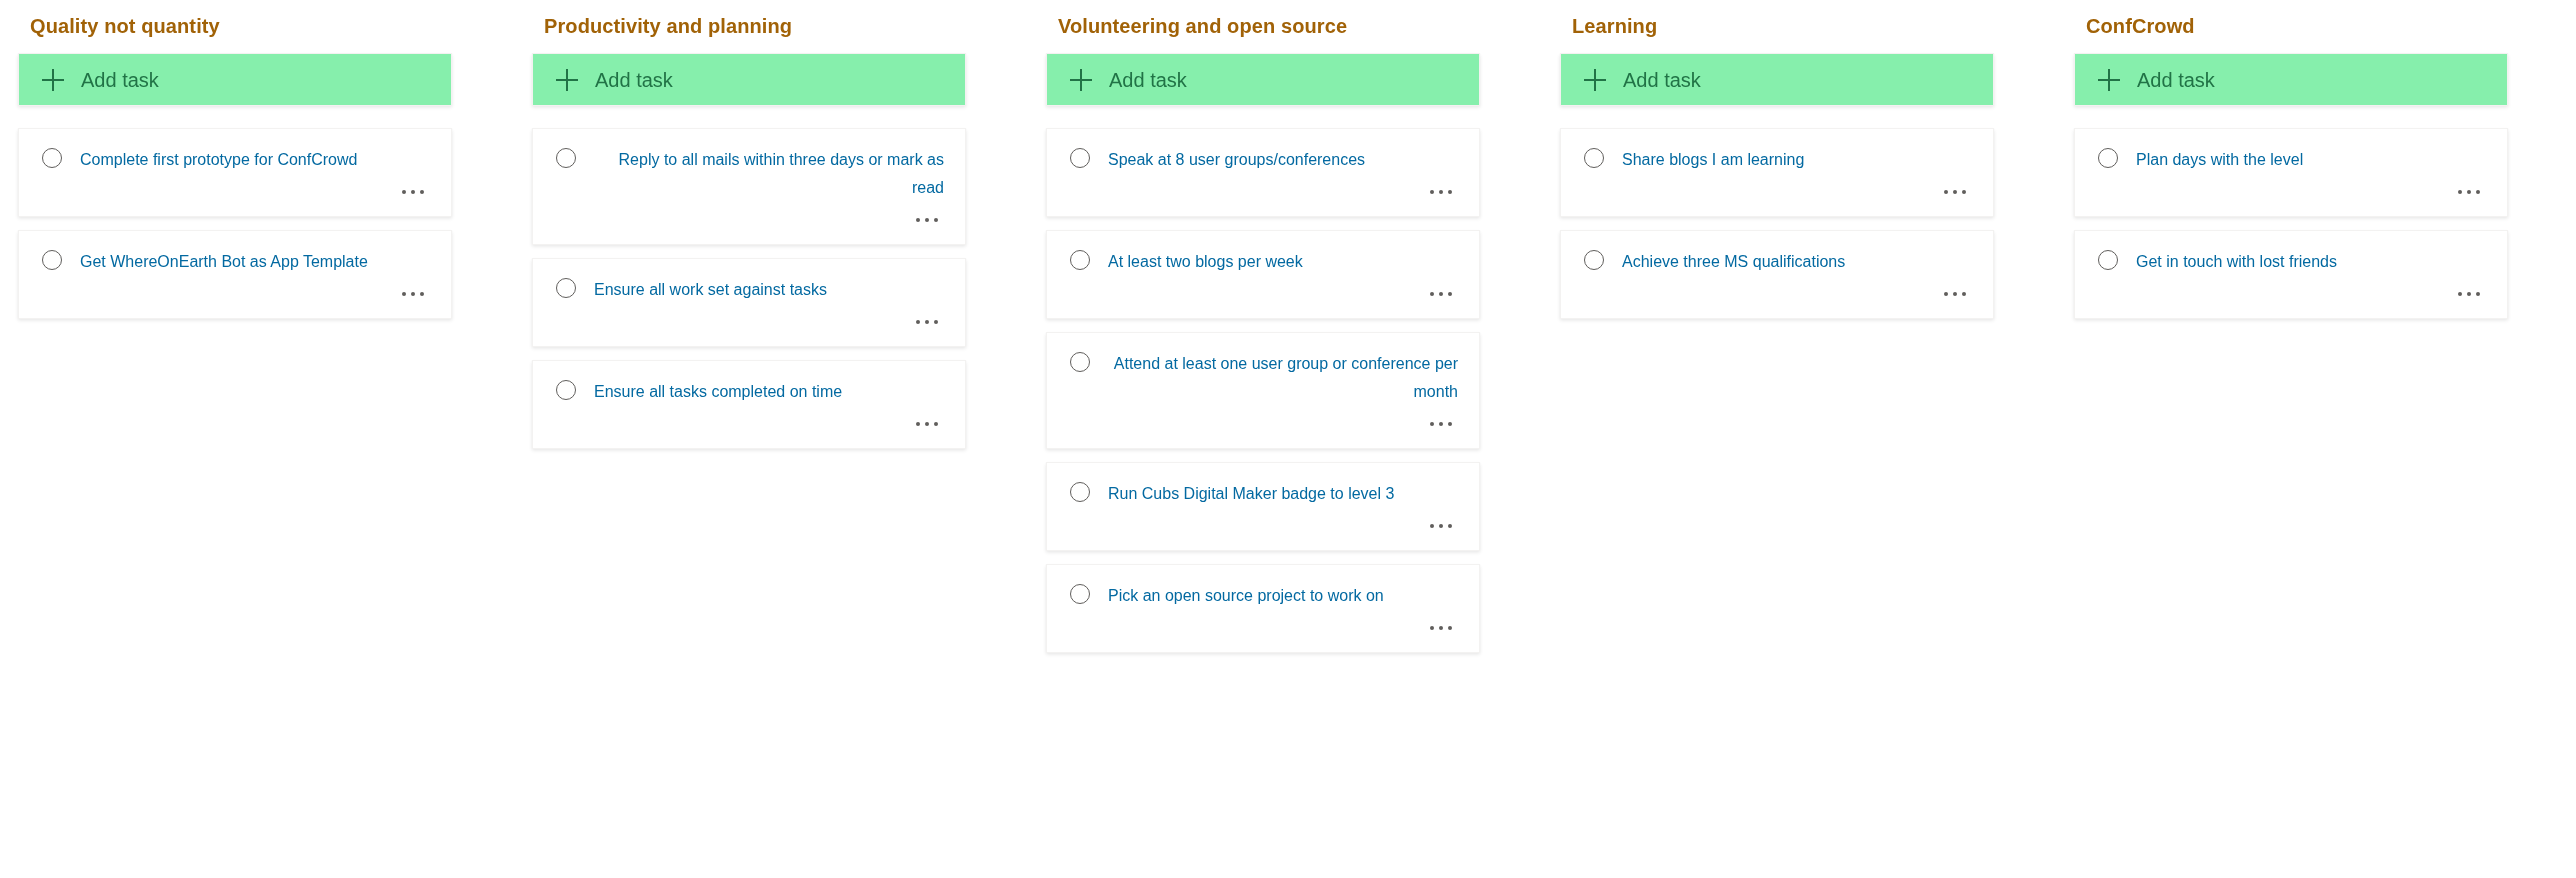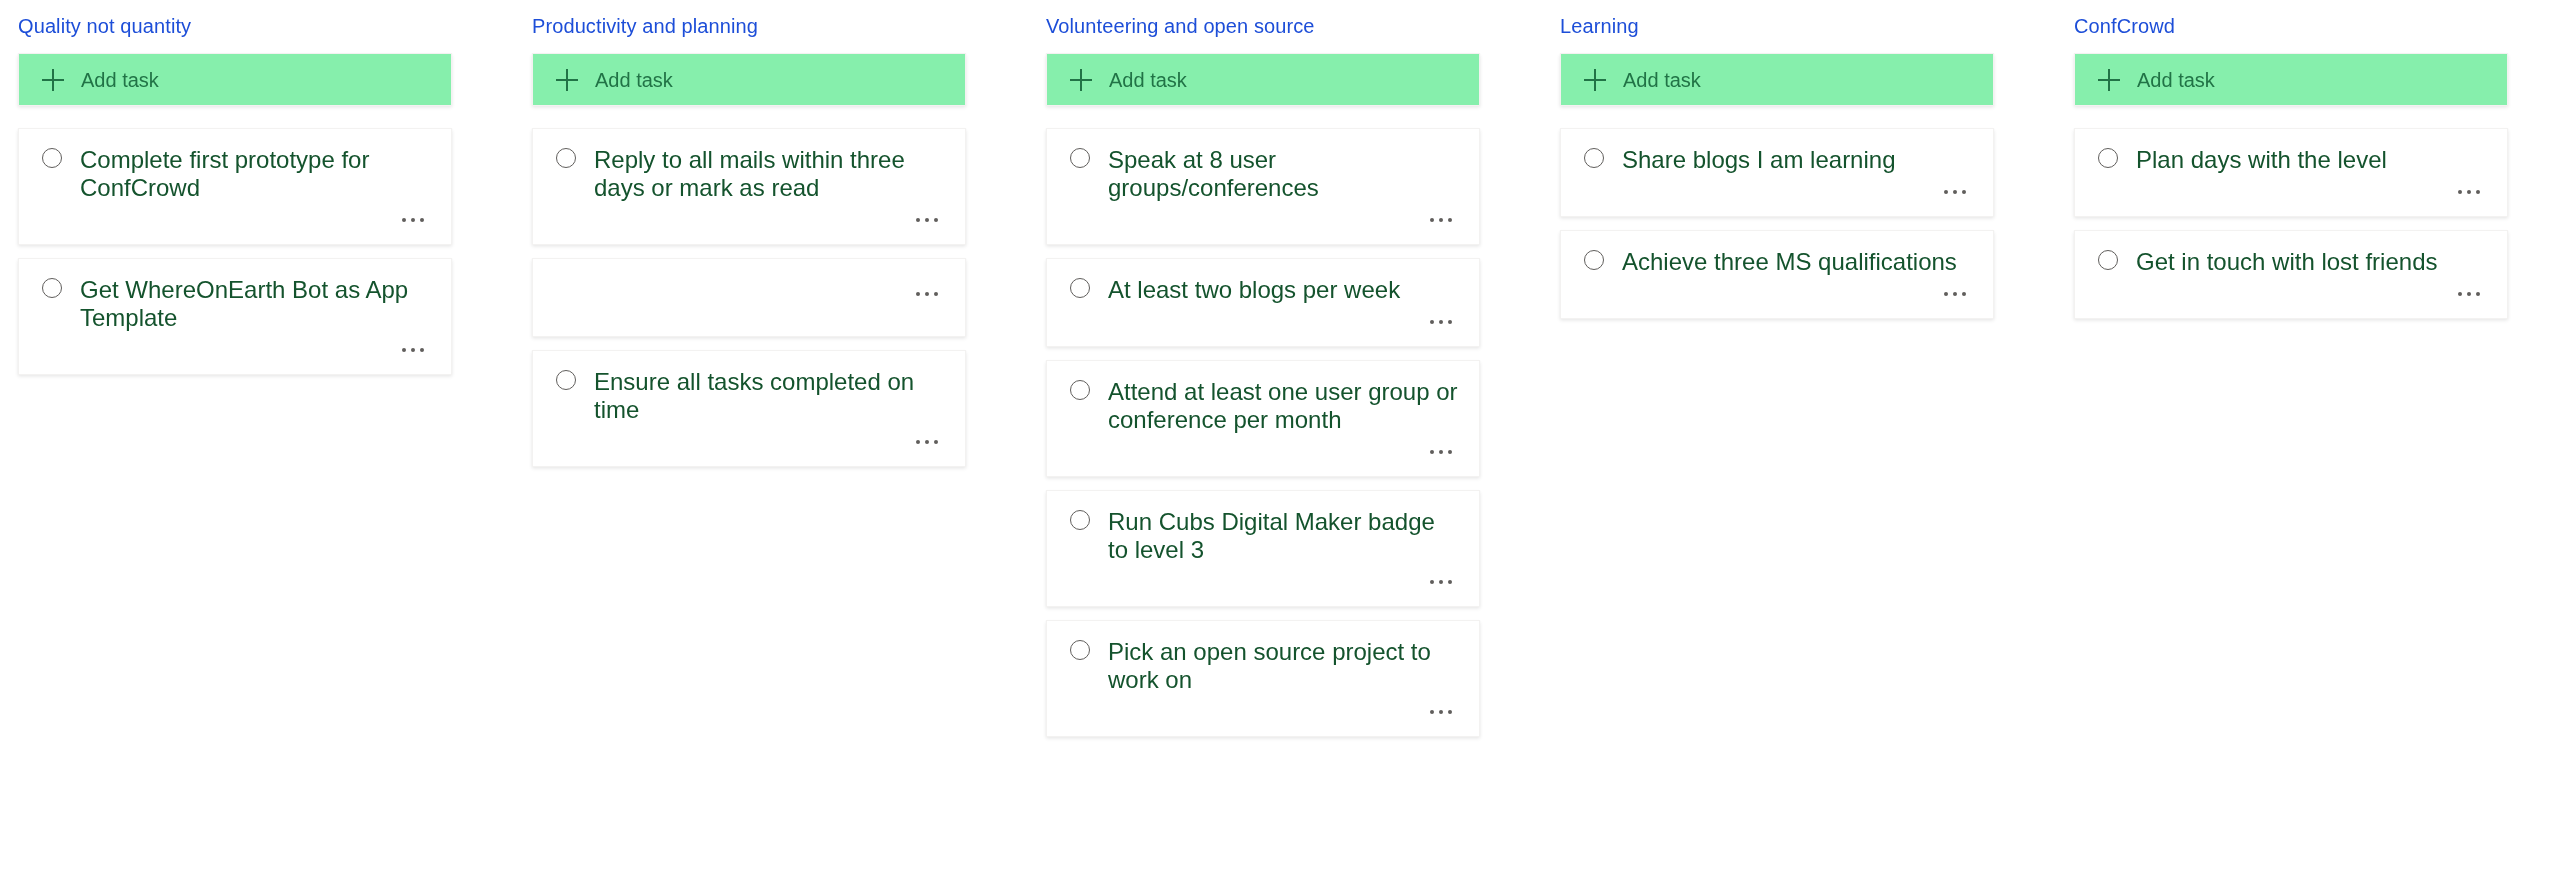--- a/index.html
+++ b/index.html
@@ -27,26 +27,26 @@
   .bucket {
     width: 514px;
     flex: 0 0 514px;
     box-sizing: border-box;
     padding-left: 18px;
     padding-right: 0;
   }
 
   .bucket-header {
     font-size: 20px;
-    font-weight: normal;
-    color: #1d4ed8;
+    font-weight: bold;
+    color: #a16207;
     letter-spacing: 0.1px;
     height: 28px;
     line-height: 28px;
-    margin: 0;
+    margin: 12px;
     padding: 0;
     margin-top: 12px;
     margin-bottom: 13px;
     white-space: nowrap;
     overflow: hidden;
   }
 
   .card-col {
     width: 434px;
   }
@@ -118,25 +118,26 @@
     border-radius: 50%;
     border: 1.6px solid #605e5c;
     box-sizing: border-box;
     margin-top: 2px;
     margin-right: 18px;
     cursor: pointer;
     background: transparent;
   }
 
   .task-title {
-    font-size: 24px;
+    font-size: 16px;
     line-height: 28px;
-    color: #14532d;
+    color: #0369a1;
     word-wrap: break-word;
     max-width: 352px;
+    text-align: right;
   }
 
   .task-footer {
     height: 42px;
     display: flex;
     align-items: center;
     justify-content: flex-end;
   }
 
   .overflow-icon {
@@ -211,20 +212,24 @@
           </div>
           <div class="task-footer">
             <div class="overflow-icon">
               <span></span>
               <span></span>
               <span></span>
             </div>
           </div>
         </div>
         <div class="task-card">
+          <div class="task-top">
+            <div class="task-checkbox"></div>
+            <div class="task-title">Ensure all work set against tasks</div>
+          </div>
           <div class="task-footer">
             <div class="overflow-icon">
               <span></span>
               <span></span>
               <span></span>
             </div>
           </div>
         </div>
         <div class="task-card">
           <div class="task-top">

